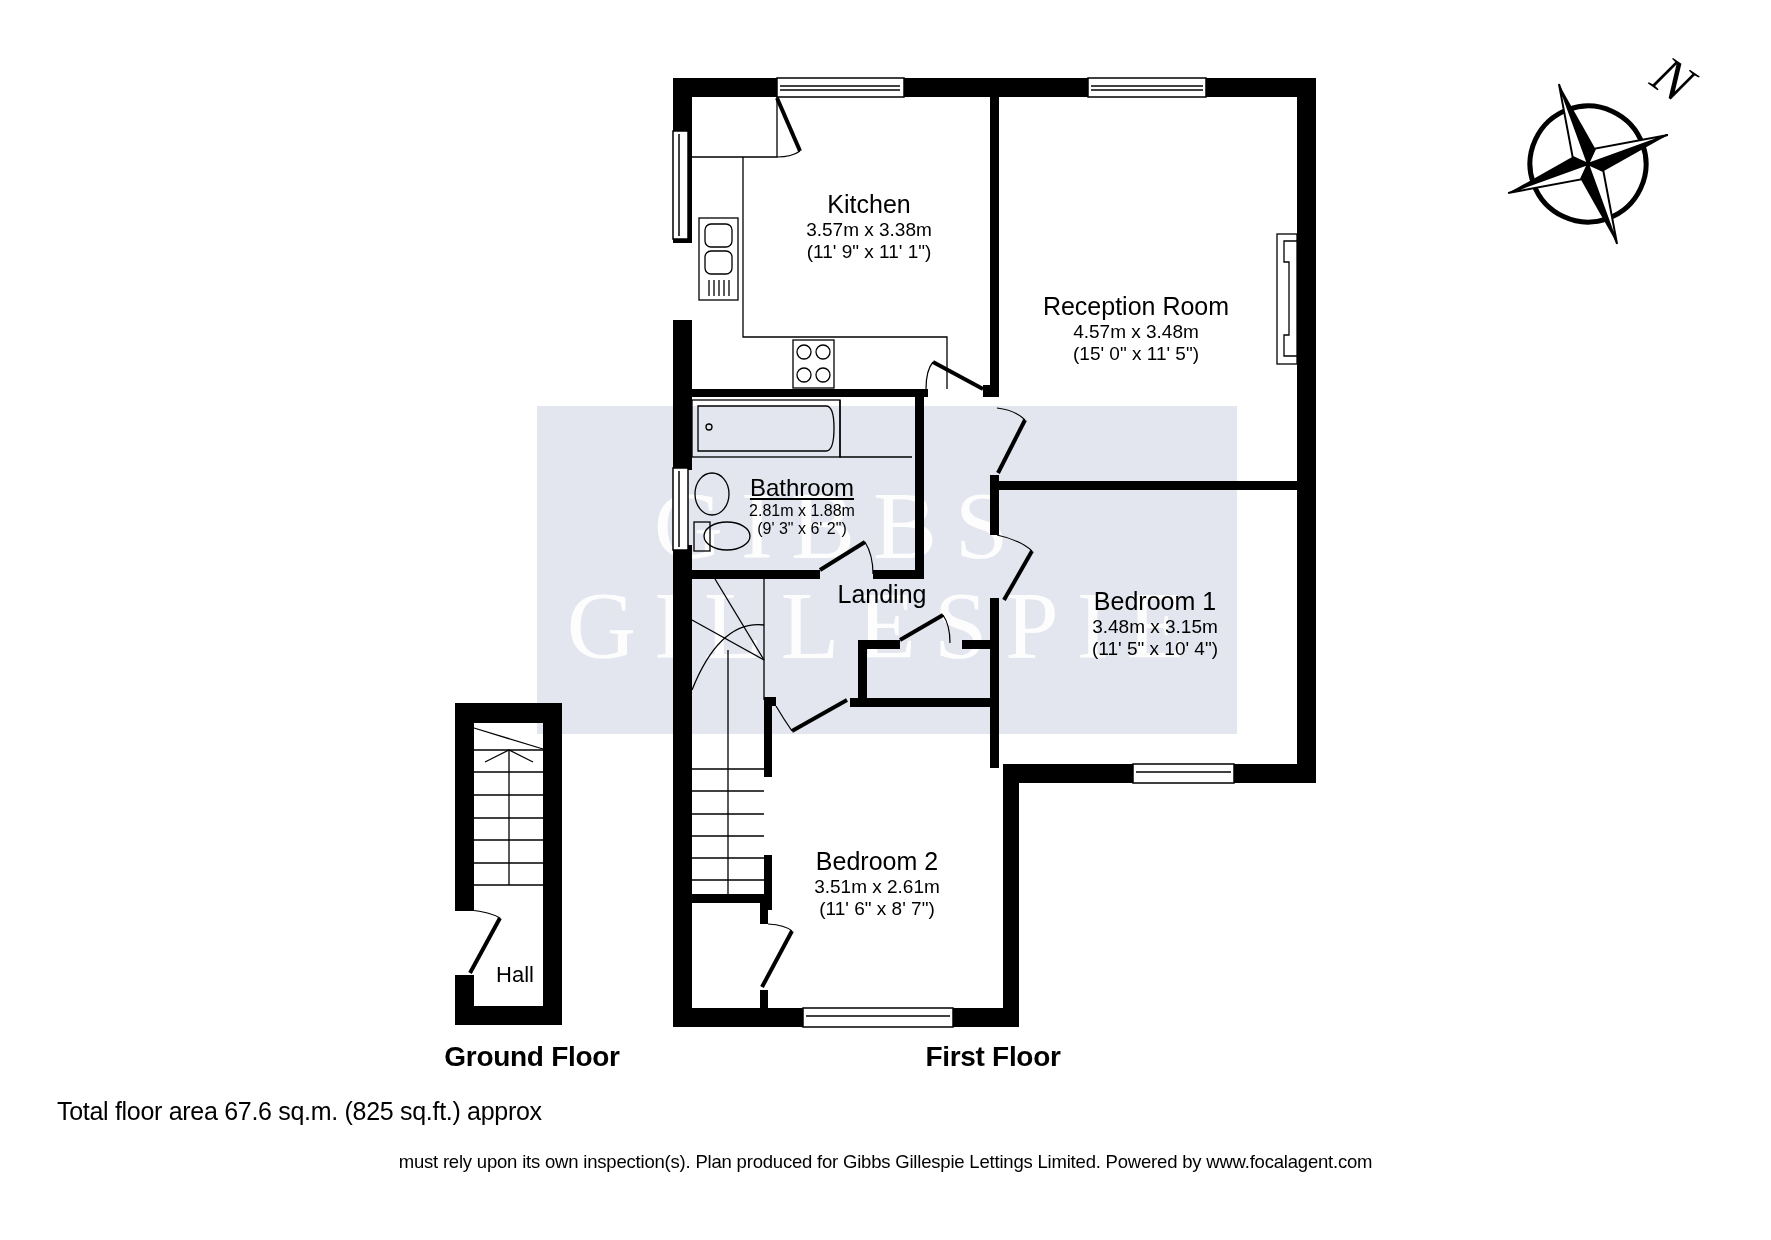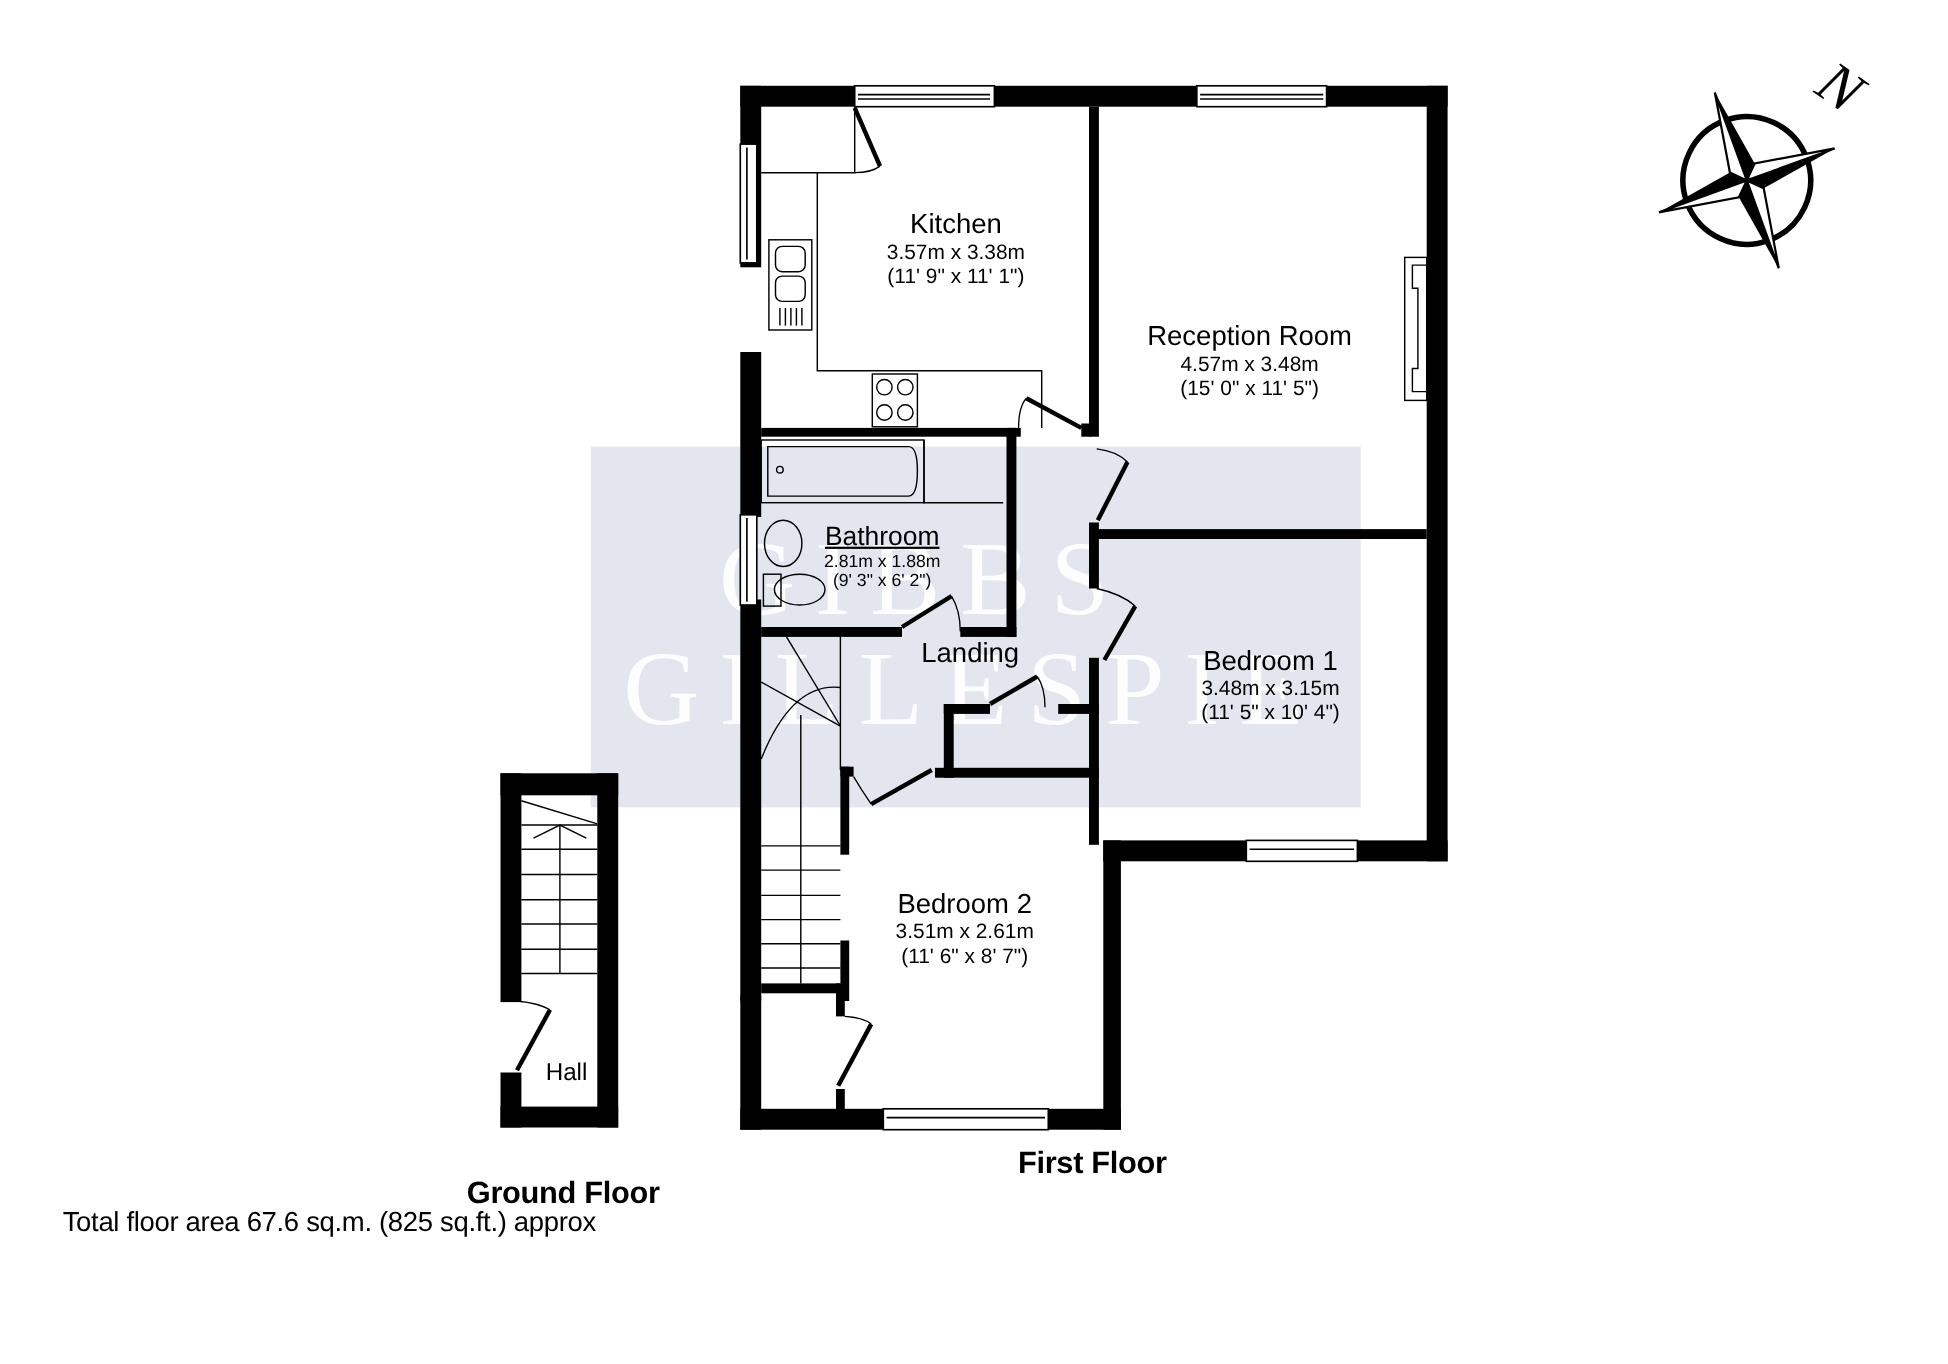--- a/index.html
+++ b/index.html
@@ -211,28 +211,29 @@
 <div class="room-label" style="left:850px; top:580px;margin-left:32px;">
   <div class="room-name">Landing</div>
 </div>
 
 <div class="room-label" style="left:1155px; top:587px;">
   <div class="room-name">Bedroom 1</div>
   <div class="room-dim">3.48m x 3.15m</div>
   <div class="room-dim">(11' 5" x 10' 4")</div>
 </div>
 
-<div class="room-label" style="left:877px; top:808px;">
+<div class="room-label" style="left:877px; top:847px;">
   <div class="room-name">Bedroom 2</div>
   <div class="room-dim">3.51m x 2.61m</div>
   <div class="room-dim">(11' 6" x 8' 7")</div>
 </div>
 
 <div class="room-label" style="left:515px; top:962px;">
   <div class="room-dim" style="font-size:22px;">Hall</div>
 </div>
 
-<div class="floor-label" style="left:512px; top:1041px;margin-top:28px;">Ground Floor</div>
+<div class="floor-label" style="left:532px; top:1041px;">Ground Floor</div>
 <div class="floor-label" style="left:993px; top:1041px;">First Floor</div>
 
 <div class="total-area">Total floor area 67.6 sq.m. (825 sq.ft.) approx</div>
 <div class="disclaimer">
+  <div>must rely upon its own inspection(s). Plan produced for Gibbs Gillespie Lettings Limited. Powered by www.focalagent.com</div>
 </div>
 
 </body></html>

